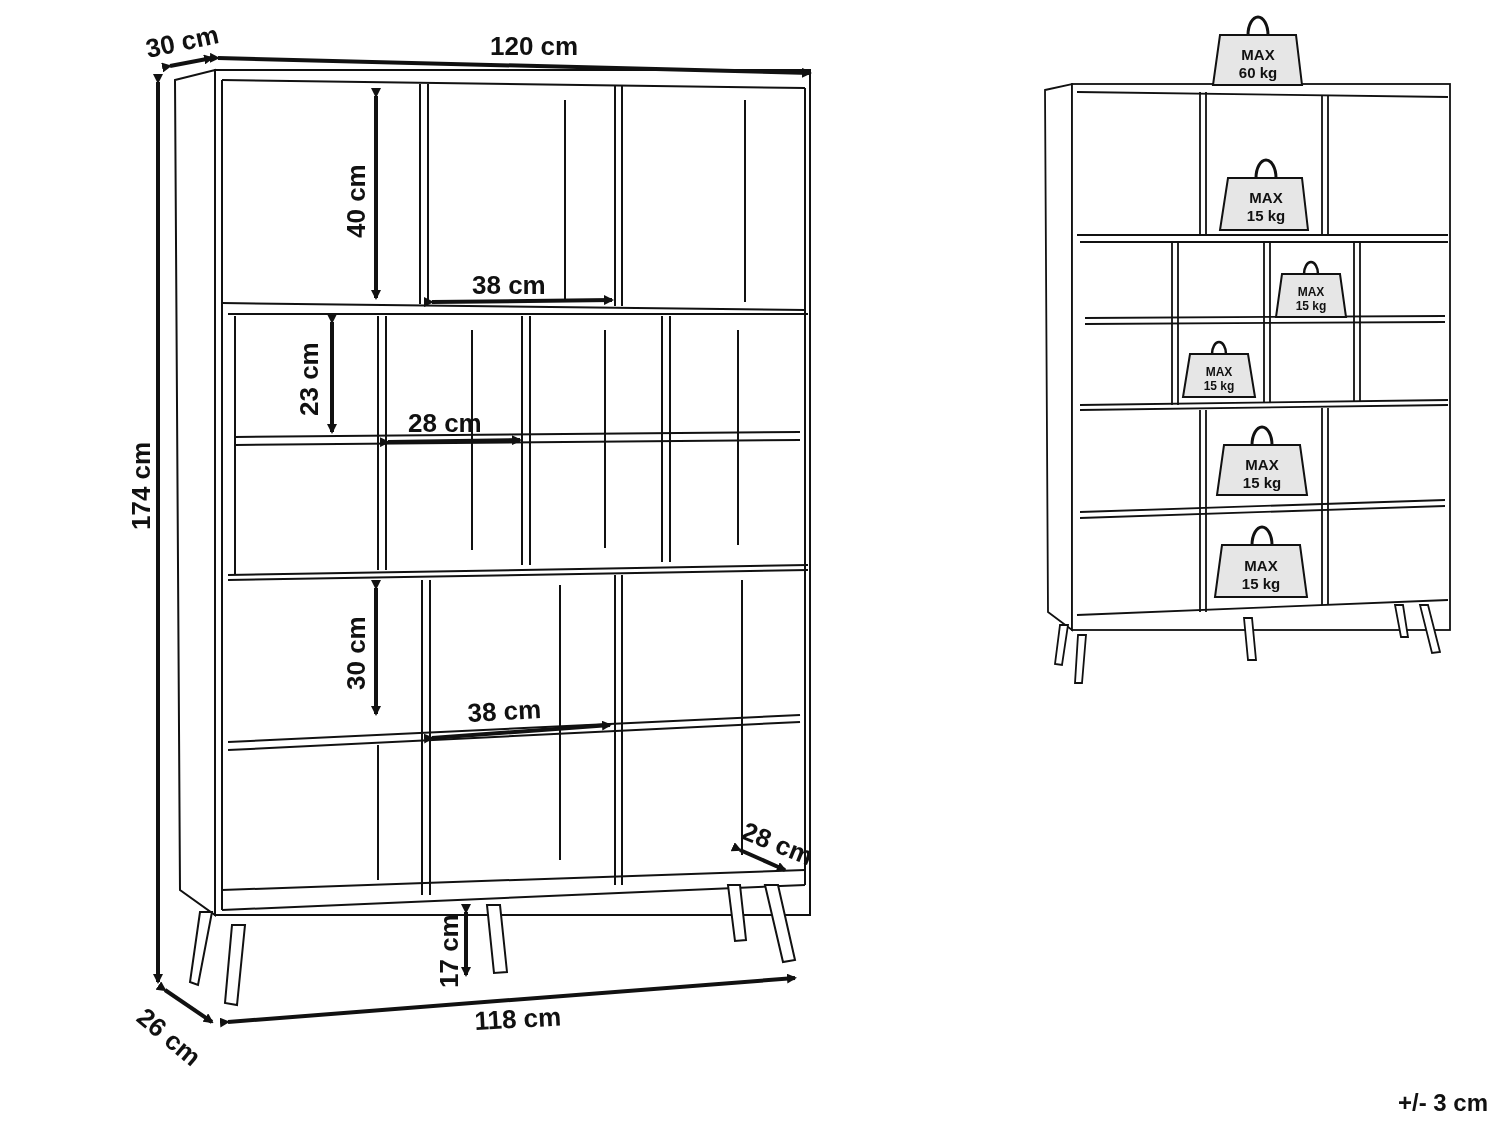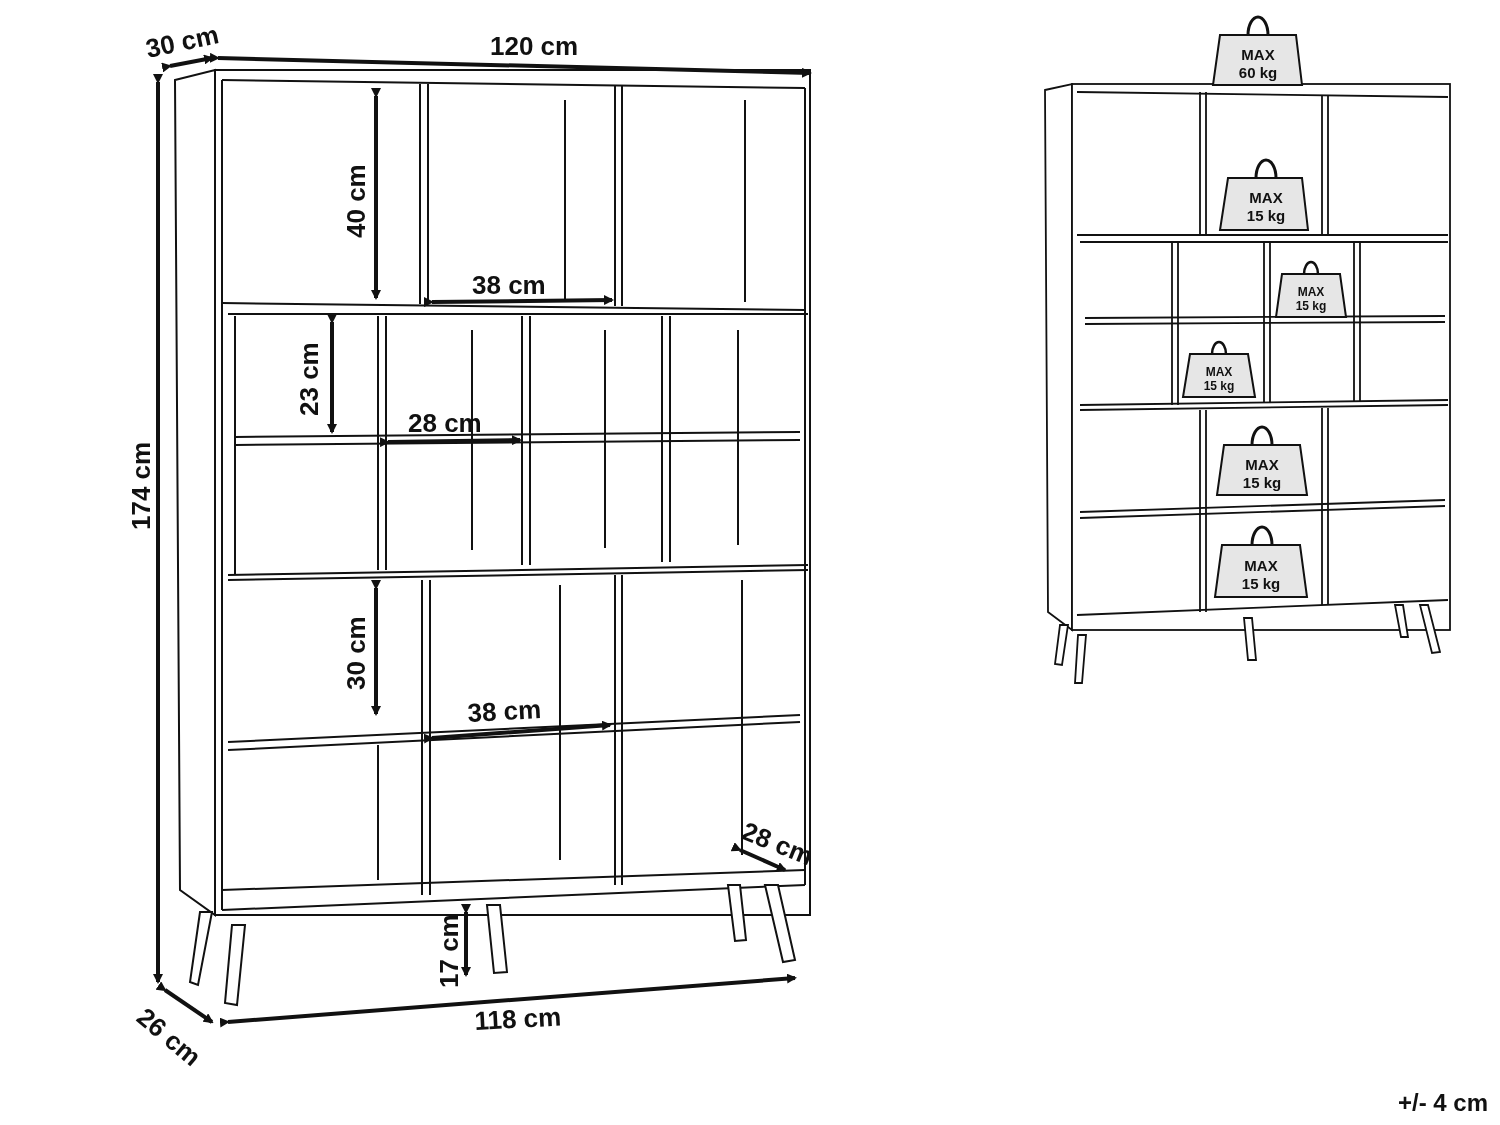--- a/index.html
+++ b/index.html
@@ -175,13 +175,13 @@
     <text class="wt" x="1262" y="488" font-size="15" text-anchor="middle">15 kg</text>
   </g>
   <g>
     <path d="M1252,545 a10,18 0 0 1 20,0" stroke="#111" stroke-width="3" fill="none"></path>
     <polygon points="1222,545 1300,545 1307,597 1215,597" fill="#e6e6e6" stroke="#111" stroke-width="2"></polygon>
     <text class="wt" x="1261" y="571" font-size="15" text-anchor="middle">MAX</text>
     <text class="wt" x="1261" y="589" font-size="15" text-anchor="middle">15 kg</text>
   </g>
 </svg>
 
-<div class="tol">+/- 4 cm</div>
+<div class="tol">+/- 3 cm</div>
 
 </body></html>

